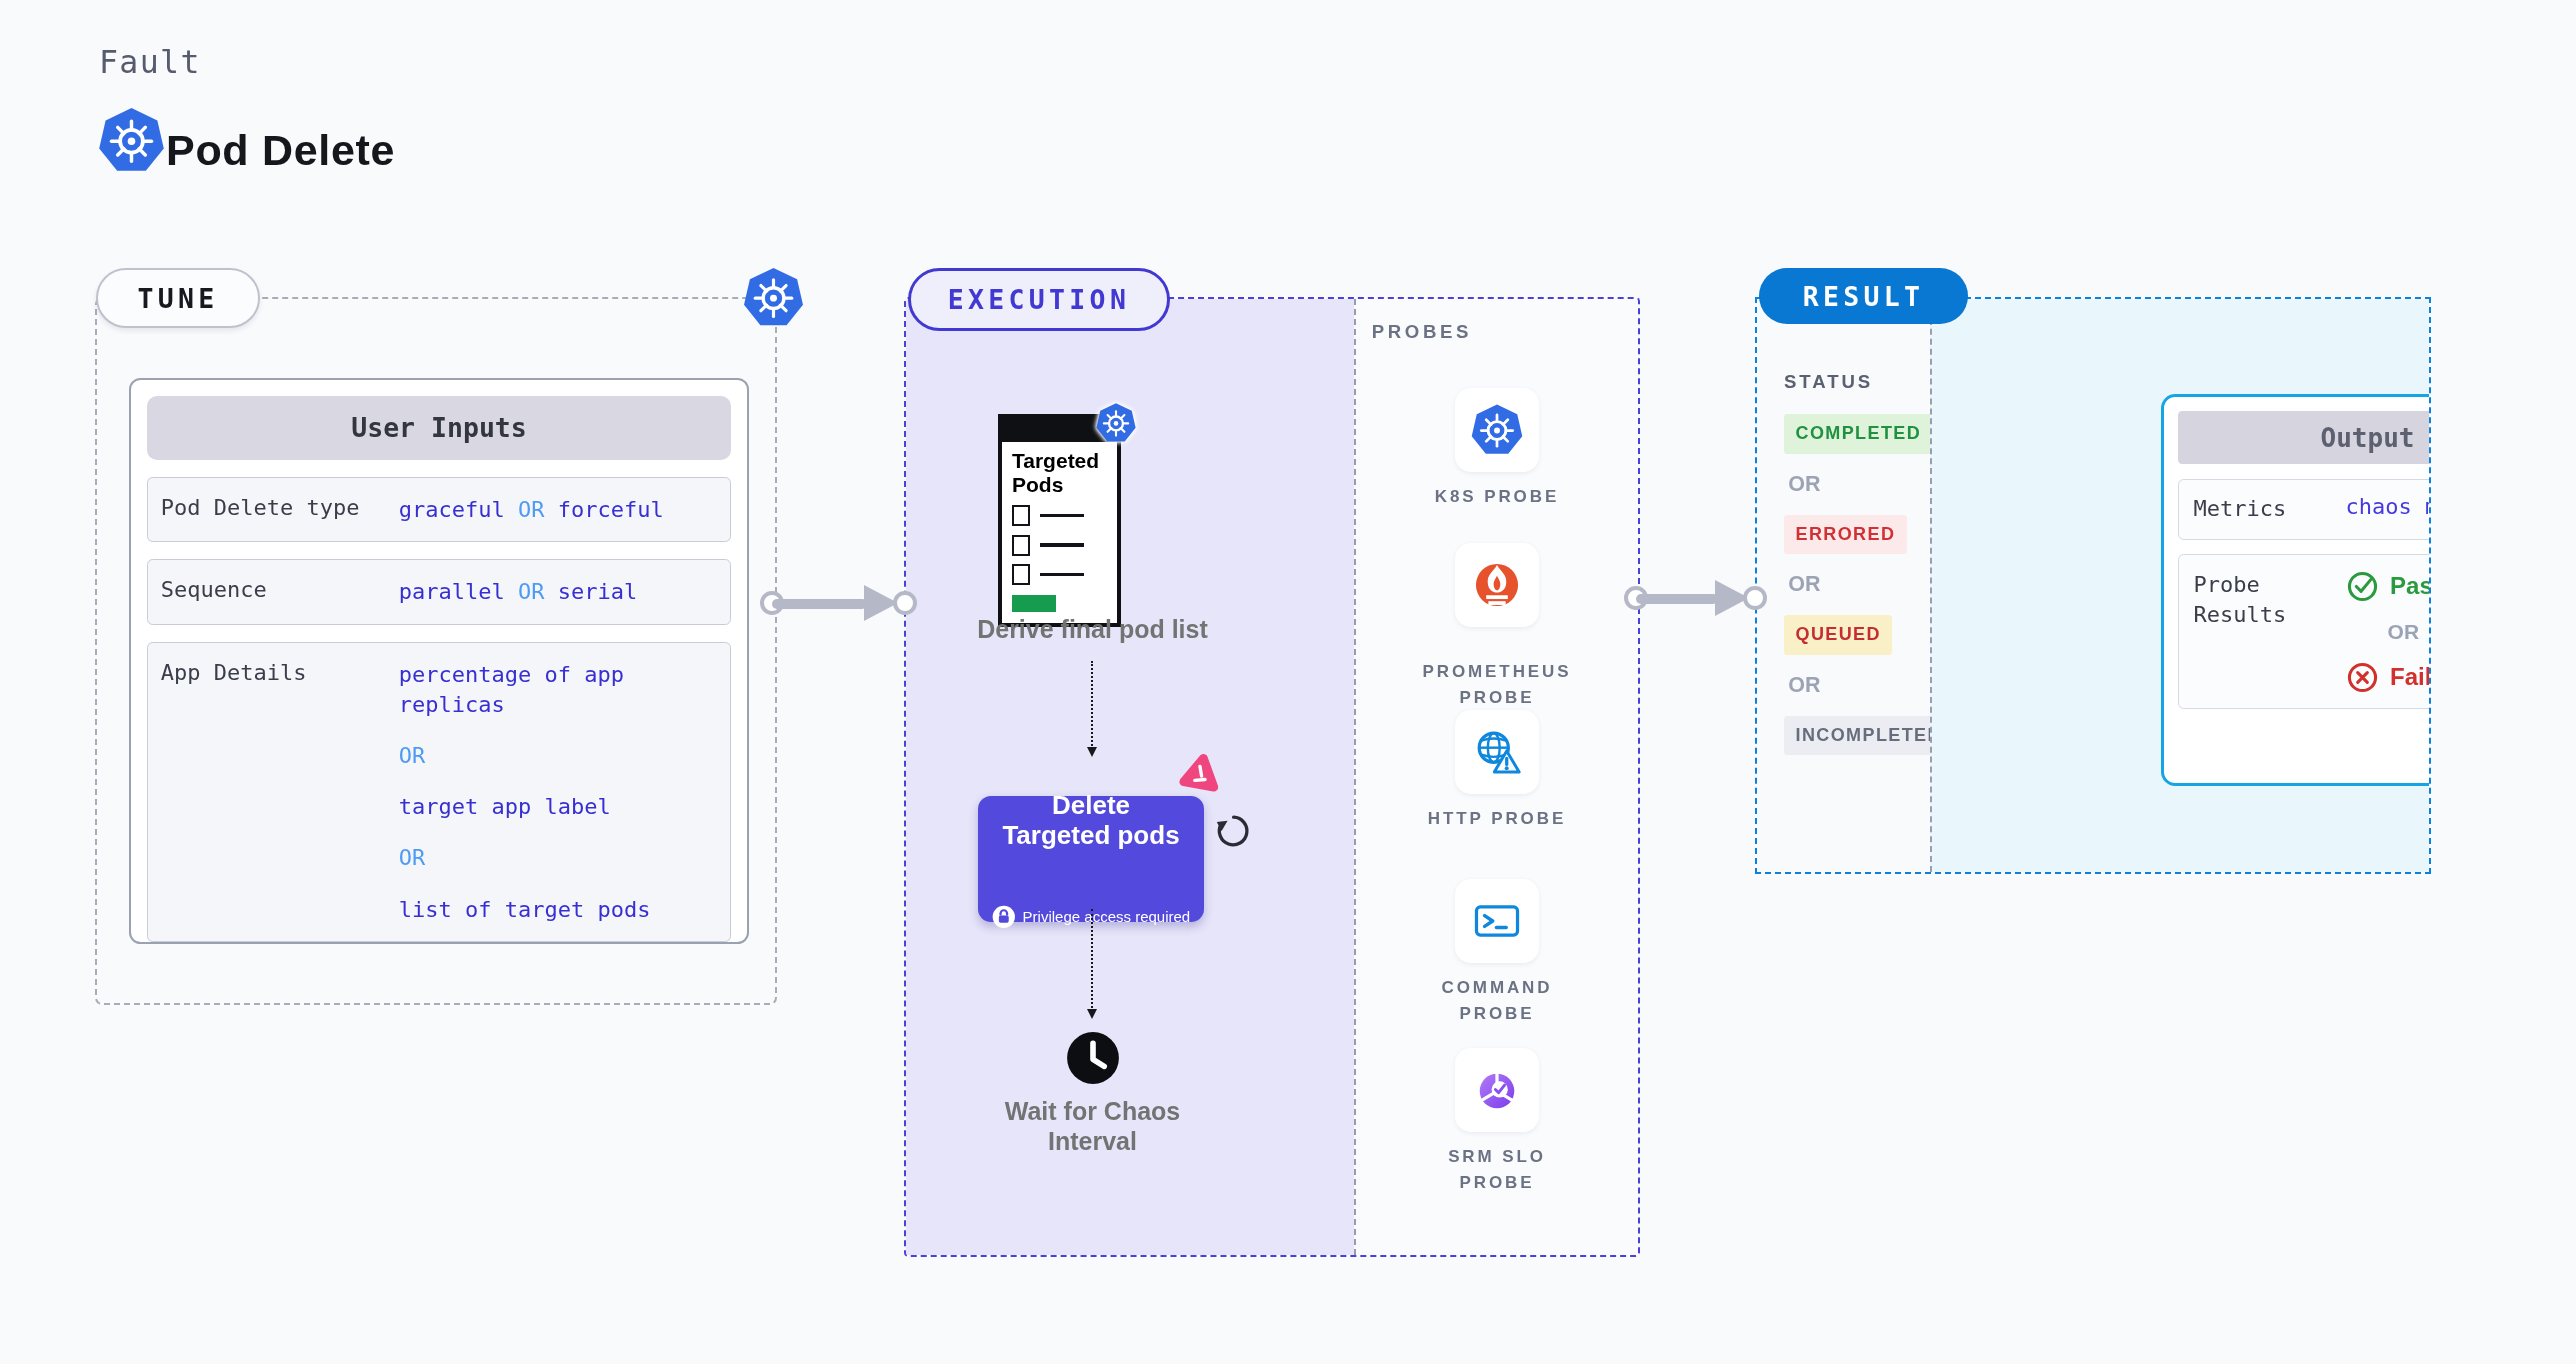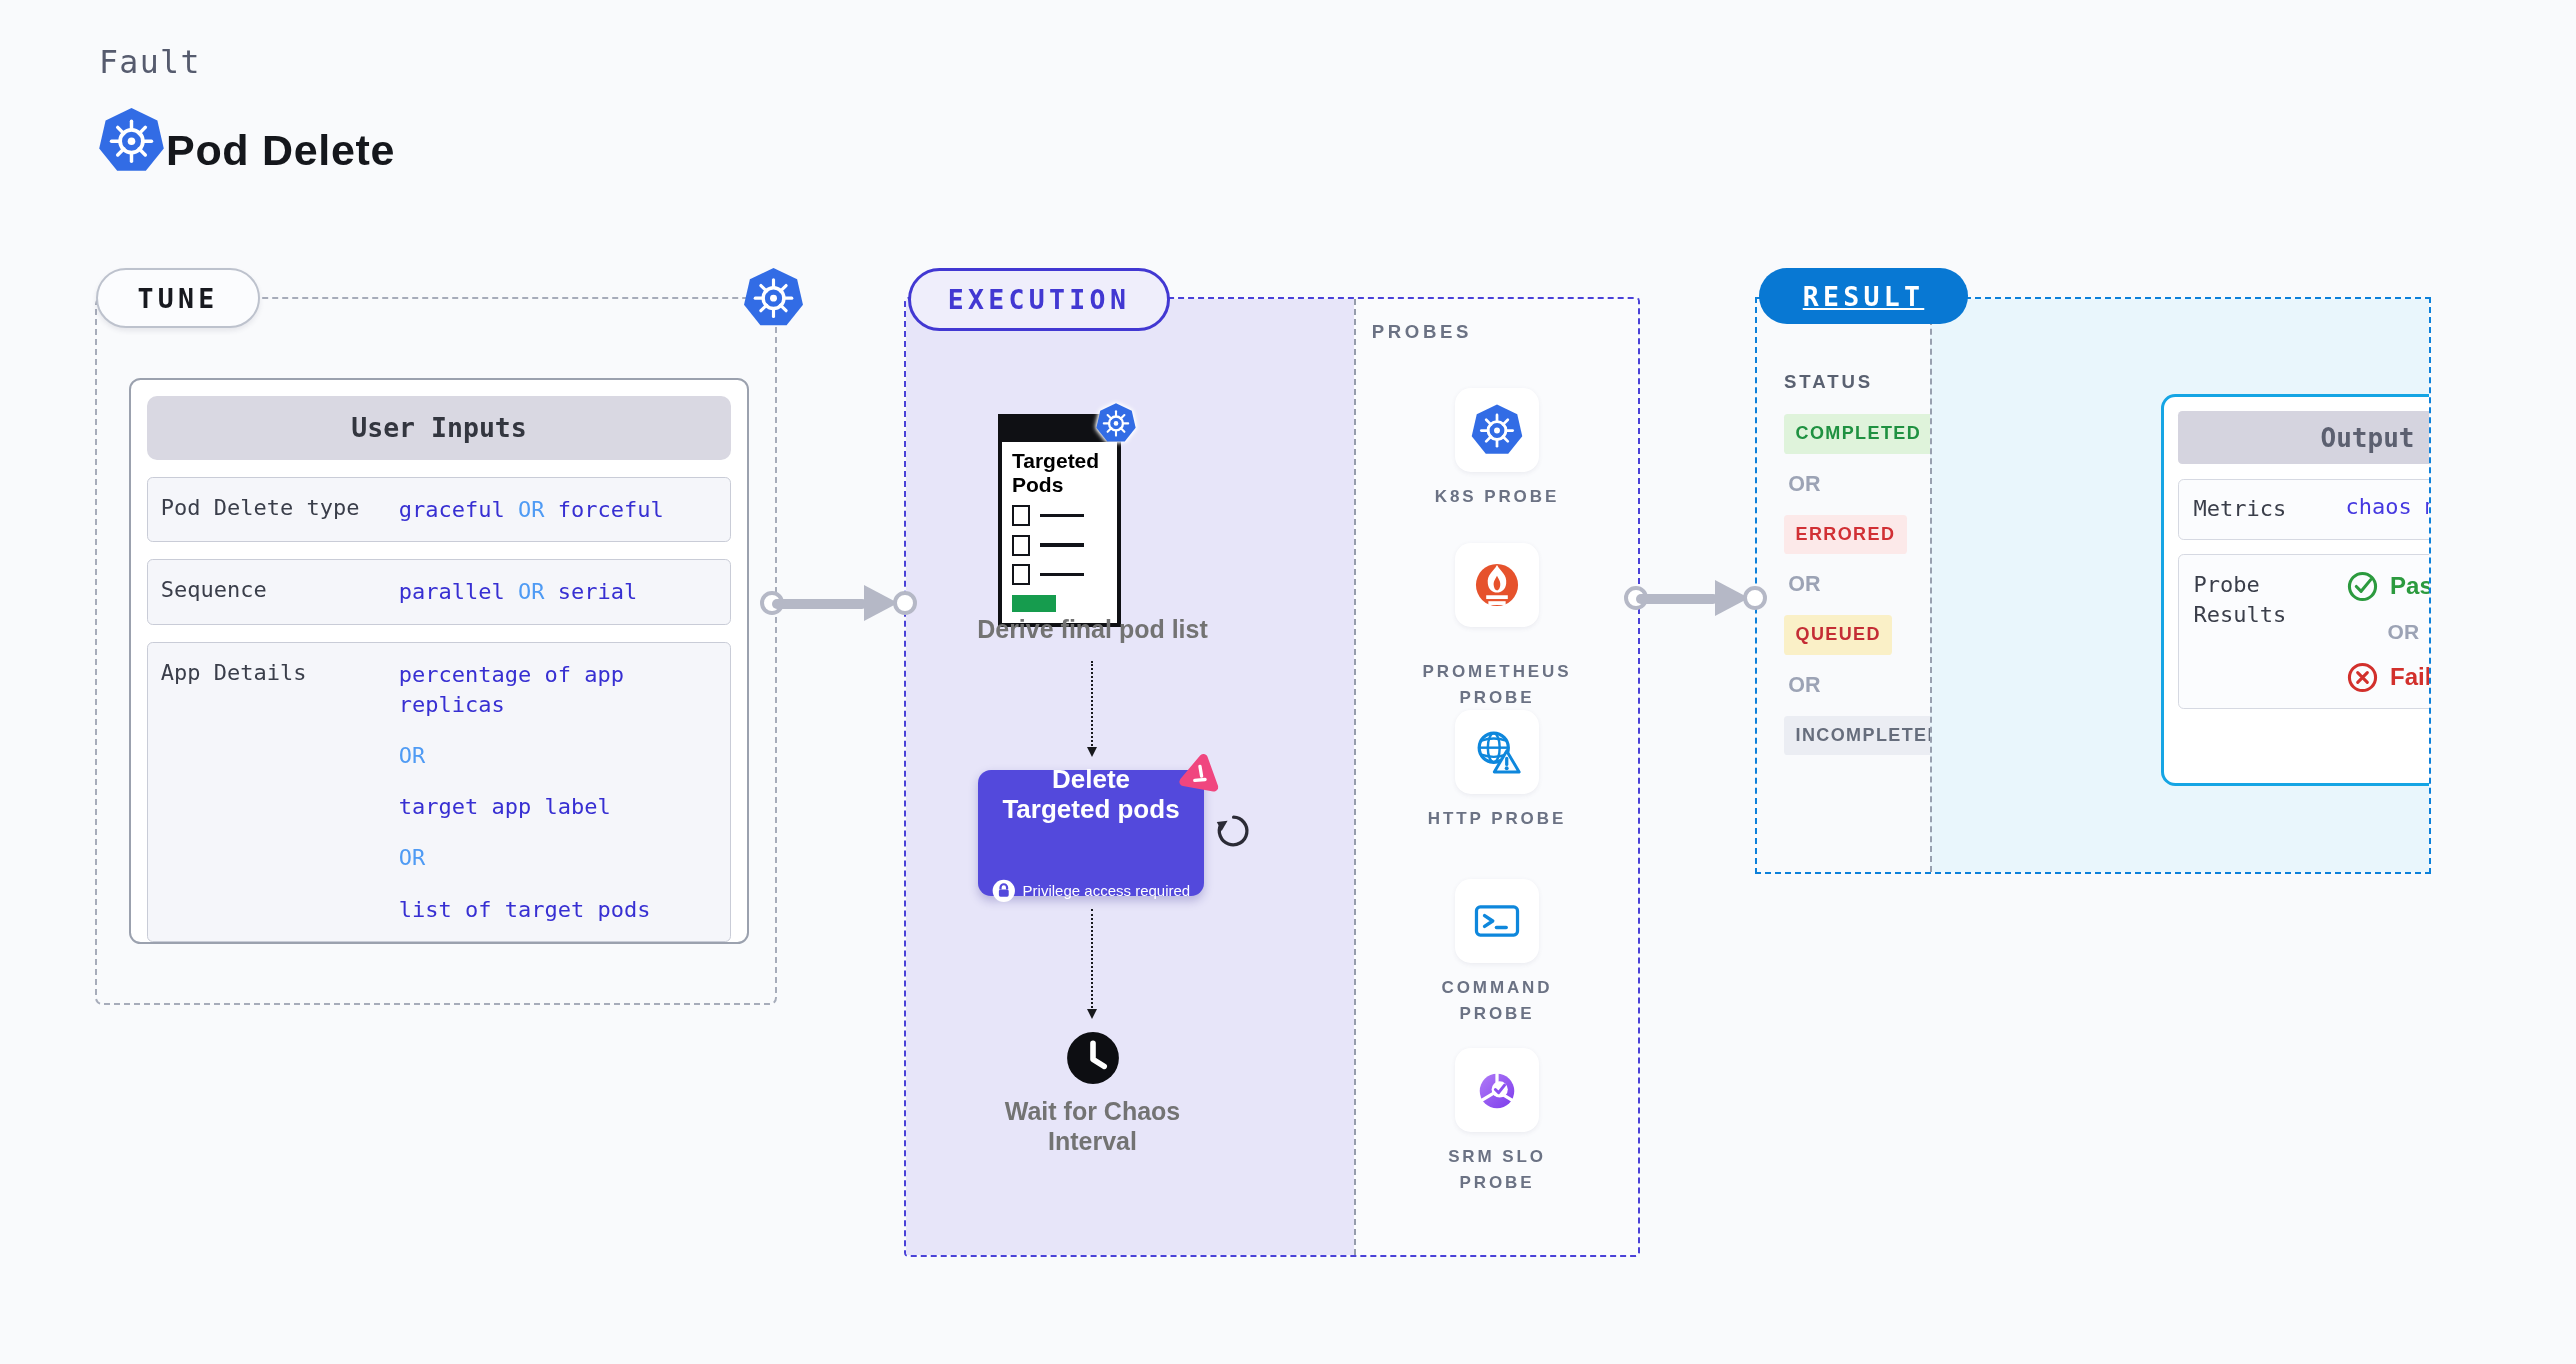--- a/index.html
+++ b/index.html
@@ -13,21 +13,21 @@
   .title-row{left:97px;top:106px;display:flex;align-items:flex-end;}
   .title-text{font-size:43px;font-weight:bold;color:#15171C;letter-spacing:0.7px;}
 
   
   .pill{position:absolute;display:flex;align-items:center;justify-content:center;
         border-radius:34px;font-weight:bold;font-size:26.5px;letter-spacing:4.3px;z-index:6;}
   .pill-tune{left:96px;top:268px;width:160px;height:56px;background:#FBFCFE;
              border:2.1px solid #BDC2CD;color:#17191F;box-shadow:0 2.9px 5.7px rgba(60,60,90,.10);}
   .pill-exec{left:908px;top:268px;width:256px;height:57px;background:#EFEEFB;
              border:3.6px solid #4238D2;color:#4238D2;}
-  .pill-result{left:1759px;top:268px;width:209px;height:56px;background:#0878D3;color:#FFFFFF;text-decoration:underline;}
+  .pill-result{left:1759px;top:268px;width:209px;height:56px;background:#0878D3;color:#FFFFFF;}
 
   
   .tune-box{left:95px;top:297px;width:678px;height:704px;border:2.1px dashed #A7ACBA;border-radius:7.2px;}
   .tune-k8s{left:742px;top:266px;width:63px;height:63px;z-index:7;}
   .ui-card{left:129px;top:378px;width:620px;height:566px;background:#FFFFFF;
            border:2.1px solid #9BA1AE;border-radius:11.5px;padding:15.8px;box-sizing:border-box;}
   .ui-header{height:64px;background:#D9D8E2;border-radius:10px;display:flex;align-items:center;
              justify-content:center;font-size:26.5px;font-weight:bold;color:#33363F;}
   .ui-rows{margin-top:17px;display:flex;flex-direction:column;gap:17px;}
   .ui-row{border:1.4px solid #C9CCD7;border-radius:5.7px;background:#F5F6FA;padding:17px 13px;
@@ -63,21 +63,21 @@
   .doc-line{width:44px;height:3.6px;background:#111319;margin-left:10px;}
   .doc-green{width:44px;height:16.5px;background:#169C4E;margin-top:10px;}
   .doc-k8s{position:absolute;right:-20px;top:-15.8px;width:42px;height:42px;
            filter:drop-shadow(0 0 2.9px #fff) drop-shadow(0 0 1.4px #fff);}
   .step-label{position:absolute;left:43px;width:287px;text-align:center;font-size:25px;
               font-weight:bold;color:#737373;line-height:30px;}
   .v-dotted{position:absolute;width:0;border-left:2.9px dotted #17181C;}
   .v-dotted::after{content:'';position:absolute;bottom:-2.9px;left:-6.4px;width:0;height:0;
                    border-left:5px solid transparent;border-right:5px solid transparent;
                    border-top:10px solid #17181C;}
-  .delete-btn{position:absolute;left:72px;top:471px;width:226px;height:126px;background:#5349DC;
+  .delete-btn{position:absolute;left:72px;top:497px;width:226px;height:126px;background:#5349DC;
               border-radius:13px;display:flex;flex-direction:column;align-items:center;
               justify-content:center;gap:7.2px;box-shadow:0 4.3px 10px rgba(40,30,140,.25);}
   .delete-btn-label{color:#FFFFFF;font-size:26px;font-weight:bold;text-align:center;
                     line-height:30px;width:186px;}
   .privilege-row{display:flex;align-items:center;gap:7.2px;margin-top:48px;}
   .privilege-text{color:#FFFFFF;font-size:15px;}
   .pink-badge{position:absolute;left:275px;top:453px;width:40px;height:40px;transform:rotate(10deg);z-index:3;}
   .loop-icon{position:absolute;left:309px;top:514px;width:36px;height:36px;}
   .clock-icon{position:absolute;left:159px;top:731px;width:56px;height:56px;}
 

